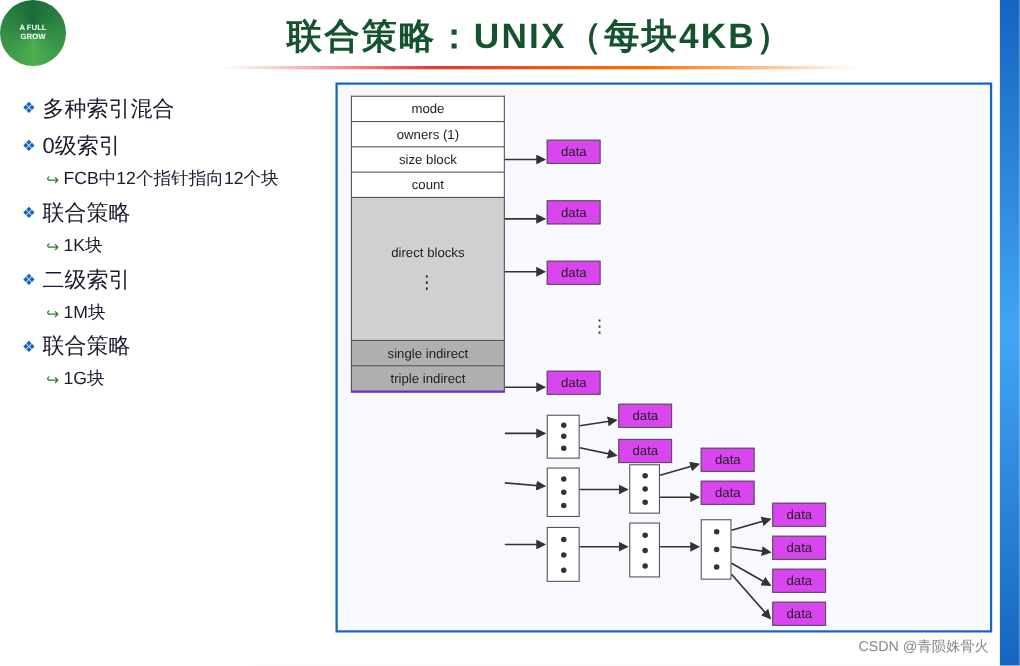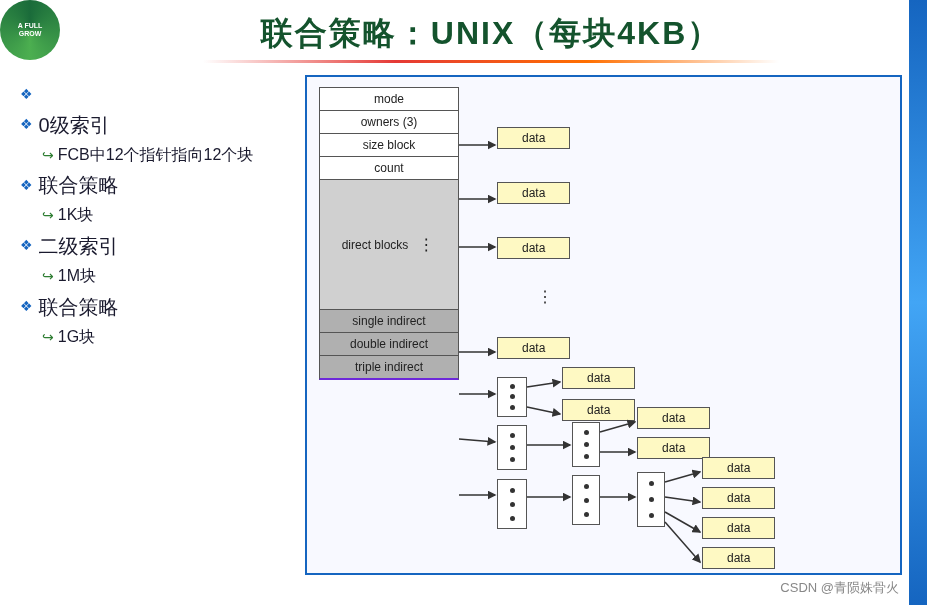--- a/index.html
+++ b/index.html
@@ -140,22 +140,22 @@
     .inode-row.gray {
       background: #d0d0d0;
     }
     .inode-row.dark-gray {
       background: #b0b0b0;
     }
 
     
     .data-box {
       border: 1.5px solid #555;
-      background: #fef9c3;
-      padding: 3px 24px;
+      background: #d946ef;
+      padding: 3px 12px;
       font-size: 12px;
       text-align: left;
       color: #222;
       position: absolute;
       min-width: 44px;
     }
 
     
     .ptr-box {
       border: 1.5px solid #555;
@@ -208,20 +208,21 @@
   <div class="title-underline"></div>
 </div>
 
 <div class="content-area">
 
   <div class="left-panel">
 
     <div class="bullet-item">
       <div class="bullet-main">
         <span class="bullet-diamond">❖</span>
+        <span>多种索引混合</span>
       </div>
     </div>
 
     <div class="bullet-item">
       <div class="bullet-main">
         <span class="bullet-diamond">❖</span>
         <span>0级索引</span>
       </div>
     </div>
 
@@ -272,29 +273,28 @@
         <span class="sub-arrow">↪</span>
         <span class="sub-text">1G块</span>
       </div>
     </div>
   </div>
 
   <div class="right-panel">
 
     <div class="inode-table">
       <div class="inode-row">mode</div>
-      <div class="inode-row">owners (3)</div>
+      <div class="inode-row">owners (1)</div>
       <div class="inode-row">size block</div>
       <div class="inode-row">count</div>
-      <div class="inode-row gray" style="height:130px; display:flex; align-items:center; justify-content:center; border-bottom:none; gap:10px">
+      <div class="inode-row gray" style="height:130px; display:flex; align-items:center; justify-content:center; border-bottom:none; flex-direction:column; gap:10px">
         <span>direct blocks</span>
         <span style="font-size:16px; letter-spacing:2px">⋮</span>
       </div>
       <div class="inode-row dark-gray">single indirect</div>
-      <div class="inode-row dark-gray">double indirect</div>
       <div class="inode-row dark-gray">triple indirect</div>
     </div>
 
     <div class="data-box" style="left:190px; top:50px;">data</div>
     <div class="data-box" style="left:190px; top:105px;">data</div>
     <div class="data-box" style="left:190px; top:160px;">data</div>
 
     <div style="position:absolute; left:230px; top:210px; font-size:16px; color:#333;">⋮</div>
 
     <div class="data-box" style="left:190px; top:260px;">data</div>

